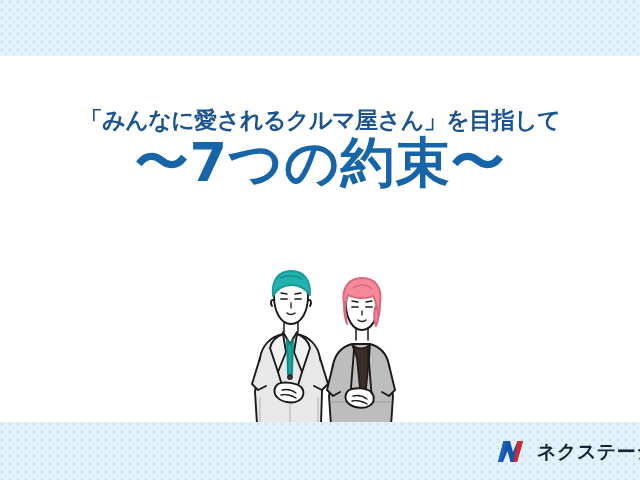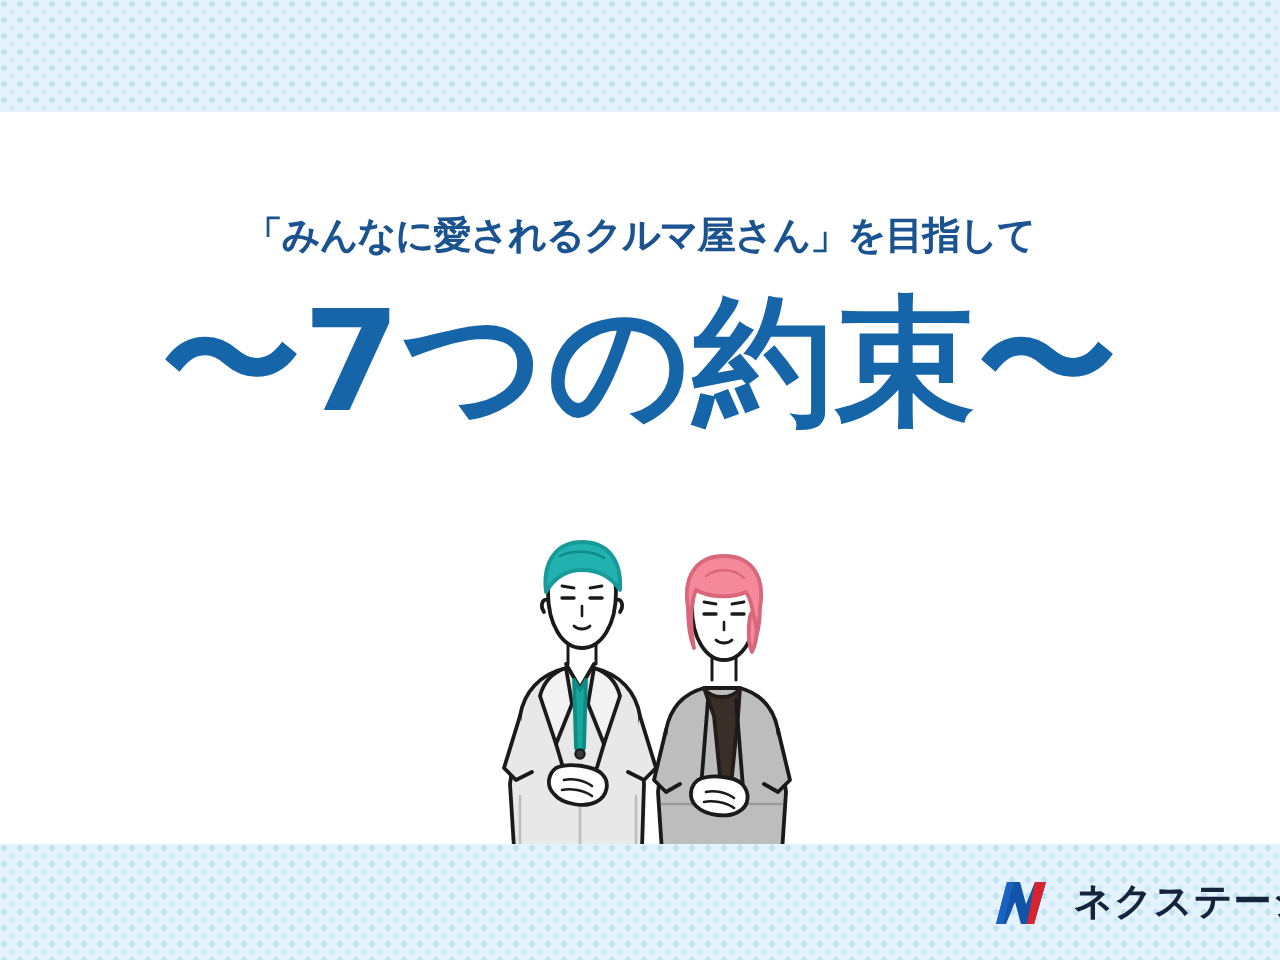--- a/index.html
+++ b/index.html
@@ -47,31 +47,30 @@
   
   .headline {
     position: absolute;
     left: 0;
     top: 108px;
     width: 640px;
     text-align: center;
   }
   .headline-line1 {
     font-family: Liberation Serif, serif;
-    font-size: 19px;
+    font-size: 23px;
     font-weight: 700;
     letter-spacing: -0.5px;
     line-height: 1.15;
     color: #1a5390;
     white-space: nowrap;
   }
   .headline-line2 {
-    margin-top: 14px;
     font-family: "DejaVu Sans", "Liberation Sans", sans-serif;
-    font-size: 70px;
+    font-size: 54px;
     font-weight: 700;
     letter-spacing: 1px;
     line-height: 1.08;
     color: #1565a8;
     white-space: nowrap;
   }
 
   
   .illustration {
     position: absolute;

